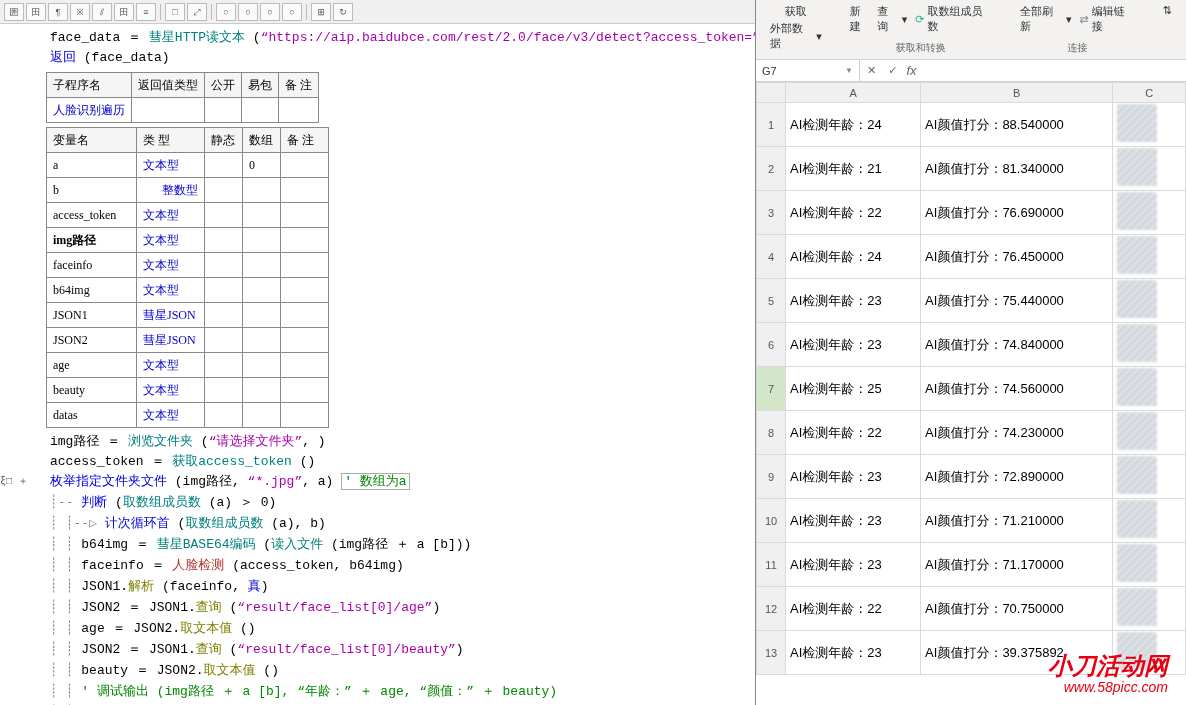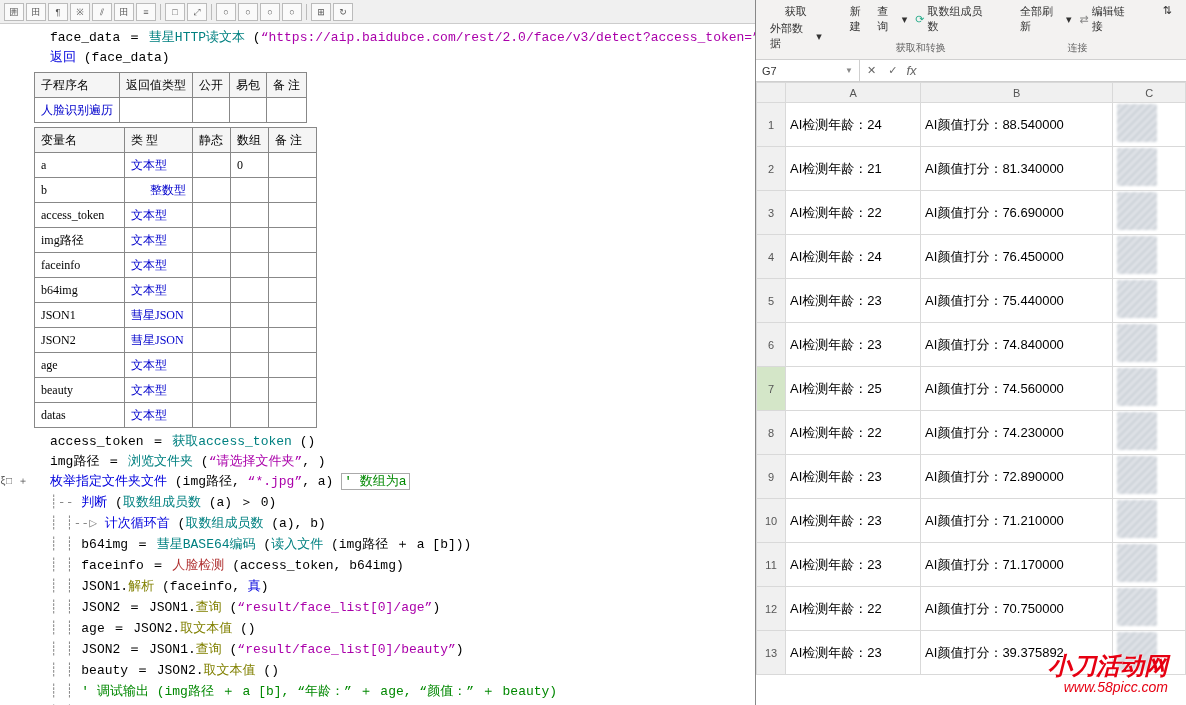--- a/index.html
+++ b/index.html
@@ -14,21 +14,21 @@
 .code-area { padding: 4px 8px; font-family: Consolas, "Courier New", monospace; font-size: 13px; line-height: 20px; color: #000; height: calc(100% - 24px); overflow: auto; background: #fff; position: relative; }
 .code-line { white-space: nowrap; padding-left: 42px; }
 .kw-blue { color: #0000dd; text-align: center; }
 .kw-teal { color: #008080; }
 .kw-mag { color: #aa00aa; }
 .kw-olive { color: #808000; }
 .kw-black { color: #000; }
 .kw-red { color: #b03030; }
 .comment { color: #008800; }
 
-.tbl { border-collapse: collapse; margin: 4px 0 4px 26px; font-family: "Microsoft YaHei", SimSun; font-size: 12px; }
+.tbl { border-collapse: collapse; margin: 4px 0 4px 38px; font-family: "Microsoft YaHei", SimSun; font-size: 12px; }
 .tbl th, .tbl td { border: 1px solid #888; padding: 2px 6px; text-align: left; background: #fff; height: 20px; }
 .tbl th { background: #f5f5f5; font-weight: normal; }
 .tbl .link { color: #0000cc; }
 
 .gutter-icon { position: absolute; left: 0; font-size: 10px; color: #555; }
 .tree-ln { color: #888; font-family: monospace; }
 
 
 .ribbon { height: 60px; background: #f3f2f1; border-bottom: 1px solid #d0d0d0; padding: 4px 8px; display: flex; gap: 16px; font-size: 11px; color: #444; }
 .rib-group { display: flex; flex-direction: column; align-items: center; gap: 2px; padding: 0 6px; }
@@ -135,21 +135,21 @@
               <td style="min-width: 48px;"></td>
             </tr>
             <tr>
               <td style="min-width: 90px;">access_token</td>
               <td class="link" style="min-width: 68px;">文本型</td>
               <td style="min-width: 38px;"></td>
               <td style="min-width: 38px;"></td>
               <td style="min-width: 48px;"></td>
             </tr>
             <tr>
-              <td style="min-width: 90px;">img路径</td>
+              <td style="min-width: 90px; font-weight: bold;">img路径</td>
               <td class="link" style="min-width: 68px;">文本型</td>
               <td style="min-width: 38px;"></td>
               <td style="min-width: 38px;"></td>
               <td style="min-width: 48px;"></td>
             </tr>
             <tr>
               <td style="min-width: 90px;">faceinfo</td>
               <td class="link" style="min-width: 68px;">文本型</td>
               <td style="min-width: 38px;"></td>
               <td style="min-width: 38px;"></td>
@@ -193,22 +193,22 @@
             <tr>
               <td style="min-width: 90px;">datas</td>
               <td class="link" style="min-width: 68px;">文本型</td>
               <td style="min-width: 38px;"></td>
               <td style="min-width: 38px;"></td>
               <td style="min-width: 48px;"></td>
             </tr>
           </tbody>
       </table>
 
+      <div class="code-line"><span>img路径 ＝ </span><span class="kw-teal">浏览文件夹</span><span> (</span><span class="kw-mag">“请选择文件夹”</span><span>, )</span></div>
       <div class="code-line"><span>access_token ＝ </span><span class="kw-teal">获取access_token</span><span> ()</span></div>
-      <div class="code-line"><span>img路径 ＝ </span><span class="kw-teal">浏览文件夹</span><span> (</span><span class="kw-mag">“请选择文件夹”</span><span>, )</span></div>
       <div class="code-line" style="padding-left:0"><span class="gutter-icon">ξ□ ＋</span><span style="padding-left:42px"></span><span class="kw-blue">枚举指定文件夹文件</span><span> (img路径, </span><span class="kw-mag">“*.jpg”</span><span>, a) </span><span class="comment" style="border:1px solid #aaa;padding:0 2px">'  数组为a</span></div>
       <div class="code-line"><span class="tree-ln">┊-- </span><span class="kw-blue">判断</span><span> (</span><span class="kw-teal">取数组成员数</span><span> (a) ＞ 0)</span></div>
       <div class="code-line"><span class="tree-ln">┊   ┊--▷ </span><span class="kw-blue">计次循环首</span><span> (</span><span class="kw-teal">取数组成员数</span><span> (a), b)</span></div>
       <div class="code-line"><span class="tree-ln">┊   ┊   </span><span>b64img ＝ </span><span class="kw-teal">彗星BASE64编码</span><span> (</span><span class="kw-teal">读入文件</span><span> (img路径 ＋ a [b]))</span></div>
       <div class="code-line"><span class="tree-ln">┊   ┊   </span><span>faceinfo ＝ </span><span class="kw-red">人脸检测</span><span> (access_token, b64img)</span></div>
       <div class="code-line"><span class="tree-ln">┊   ┊   </span><span>JSON1.</span><span class="kw-olive">解析</span><span> (faceinfo, </span><span class="kw-blue">真</span><span>)</span></div>
       <div class="code-line"><span class="tree-ln">┊   ┊   </span><span>JSON2 ＝ JSON1.</span><span class="kw-olive">查询</span><span> (</span><span class="kw-mag">“result/face_list[0]/age”</span><span>)</span></div>
       <div class="code-line"><span class="tree-ln">┊   ┊   </span><span>age ＝ JSON2.</span><span class="kw-olive">取文本值</span><span> ()</span></div>
       <div class="code-line"><span class="tree-ln">┊   ┊   </span><span>JSON2 ＝ JSON1.</span><span class="kw-olive">查询</span><span> (</span><span class="kw-mag">“result/face_list[0]/beauty”</span><span>)</span></div>
       <div class="code-line"><span class="tree-ln">┊   ┊   </span><span>beauty ＝ JSON2.</span><span class="kw-olive">取文本值</span><span> ()</span></div>

